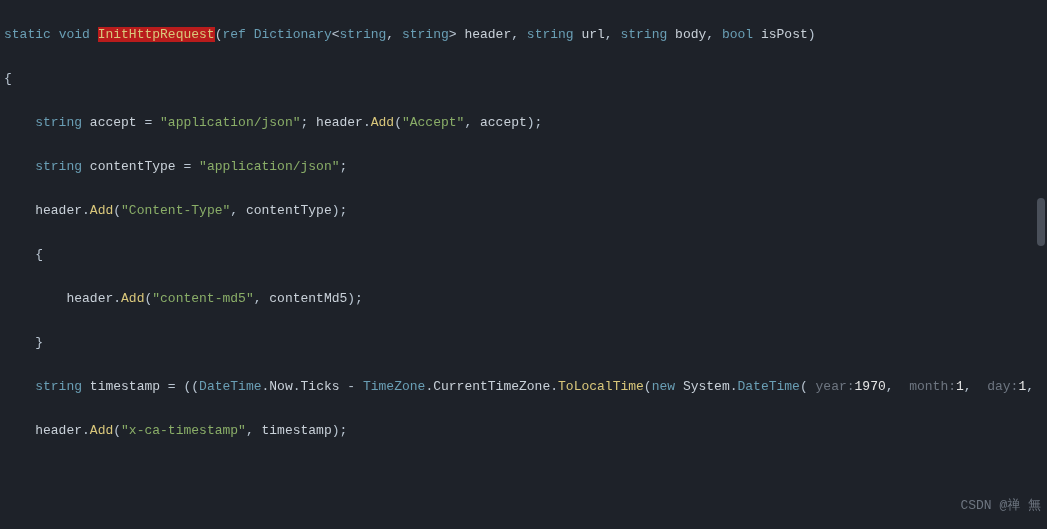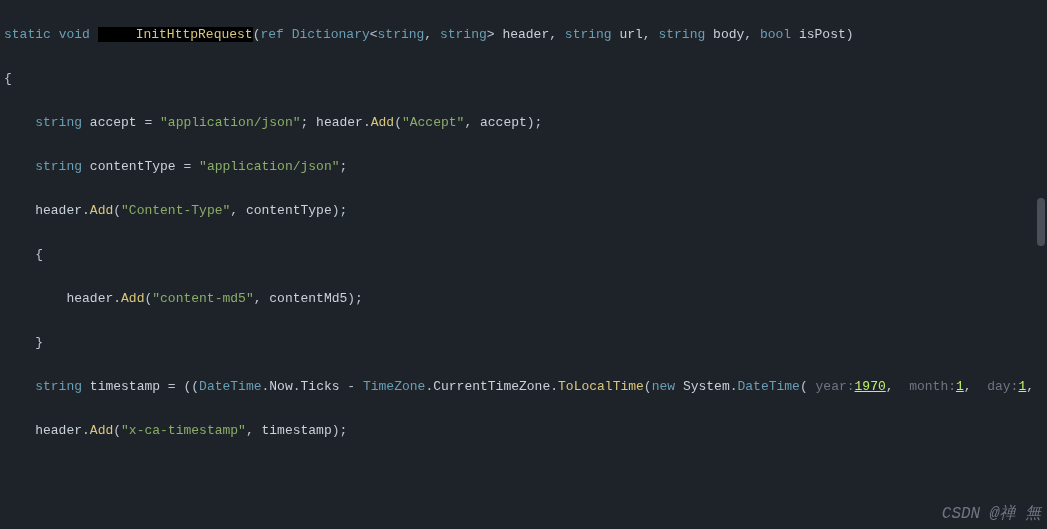--- a/index.html
+++ b/index.html
@@ -13,40 +13,39 @@
   height: 529px;
   overflow: hidden;
   position: relative;
 }
 .code { padding: 2px 0 0 4px; white-space: pre; }
 .kw { color: #6a9fb5; }          
 .type { color: #6a9fb5; margin-top: 13px; }        
 .ident { color: #c9d1d9; margin-top: 44px; }       
 .method { color: #d9c77b; }
 .str { color: #8aae68; }
-.num { color: #bef264; text-decoration: underline; }
+.num { color: #e5e5e5; }
 .param-hint { color: #6e7681; }
-.hl { background: #000000; padding-left: 38px; }
+.hl { background: #b91c1c; }
 
 .scrollbar {
   position: absolute;
   right: 2px;
   top: 198px;
   width: 8px;
   height: 48px;
   background: #4a505a;
   border-radius: 4px;
 }
 .watermark {
   position: absolute;
   right: 6px;
-  bottom: 4px;
+  bottom: 12px;
   color: #6e7681;
-  font-size: 16px;
-  font-style: italic;
+  font-size: 13px;
 }
 </style>
 </head>
 <body>
 
 <div class="code">
 <div><span class="kw">static</span> <span class="kw">void</span> <span class="method hl">InitHttpRequest</span>(<span class="kw">ref</span> <span class="type">Dictionary</span><span>&lt;</span><span class="kw">string</span><span>, </span><span class="kw">string</span><span>&gt;</span> <span class="ident">header</span>, <span class="kw">string</span> <span class="ident">url</span>, <span class="kw">string</span> <span class="ident">body</span>, <span class="kw">bool</span> <span class="ident">isPost</span>)</div>
 <div><span>{</span></div>
 <div>    <span class="kw">string</span> <span class="ident">accept</span> = <span class="str">"application/json"</span>; <span class="ident">header</span>.<span class="method">Add</span>(<span class="str">"Accept"</span>, <span class="ident">accept</span>);</div>
 <div>    <span class="kw">string</span> <span class="ident">contentType</span> = <span class="str">"application/json"</span>;</div>

